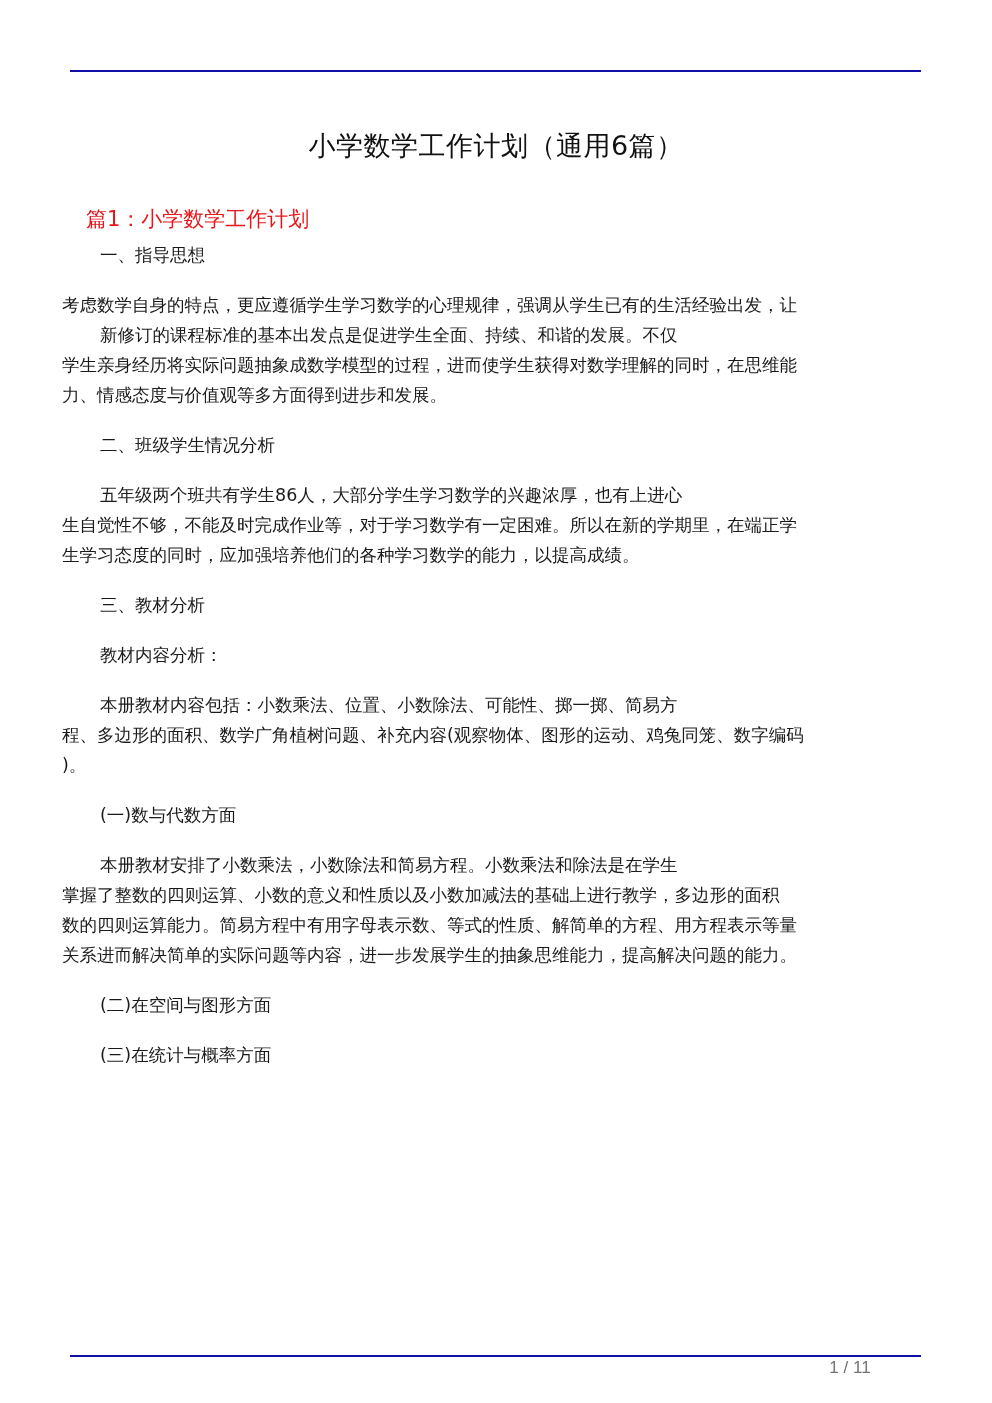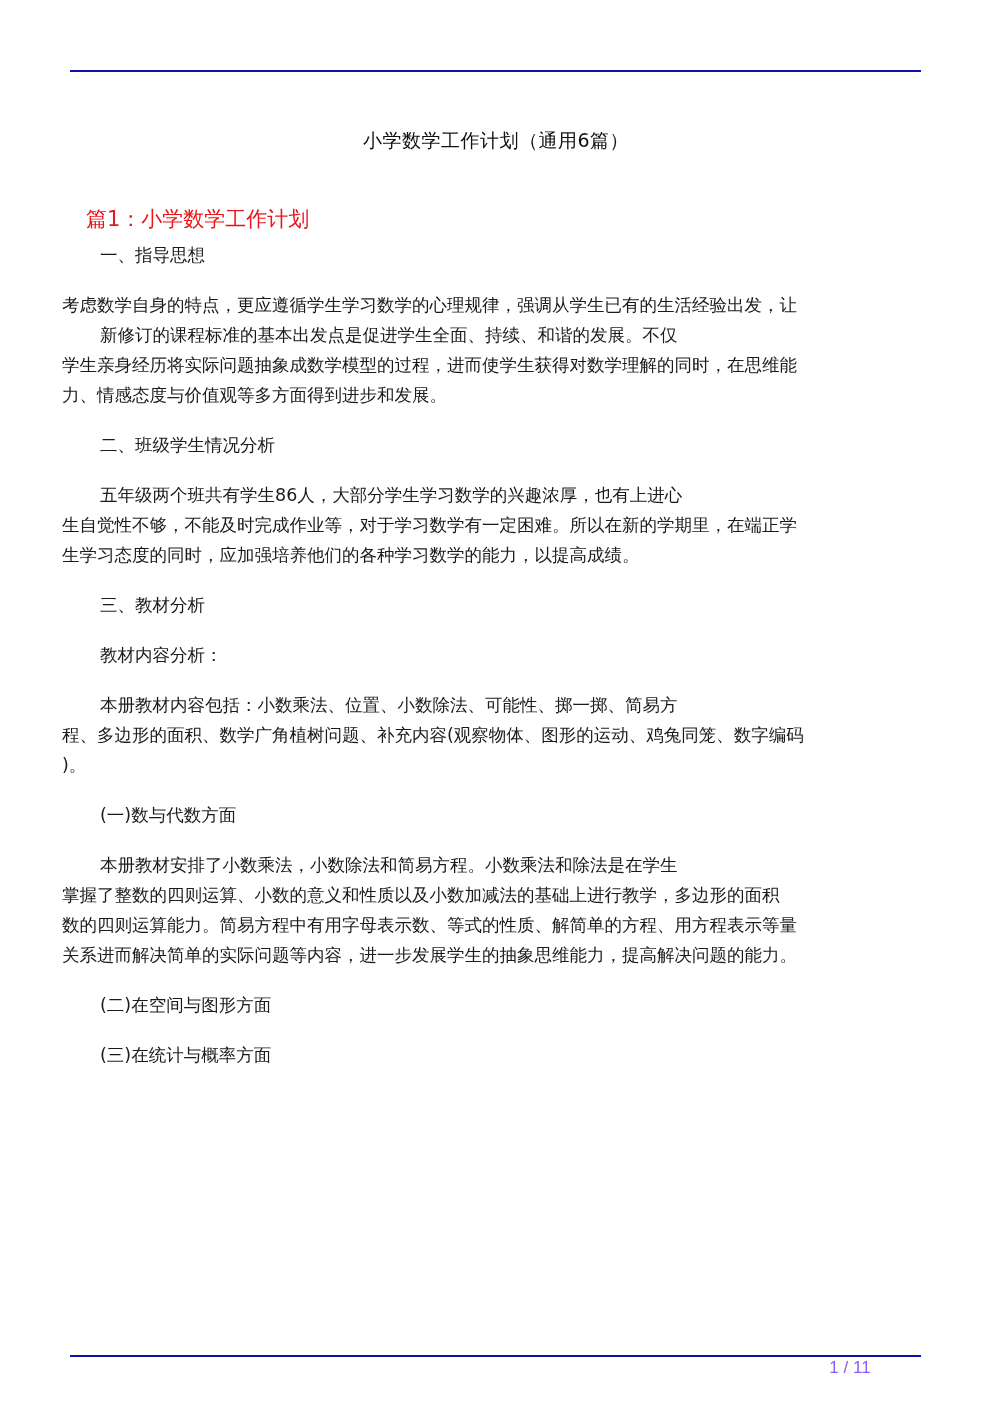--- a/index.html
+++ b/index.html
@@ -23,31 +23,31 @@
       background: #1010a8;
     }
     .rule.top { top: 70px; }
     .rule.bottom { top: 1355px; }
     .page-num {
       position: absolute;
       top: 1358px;
       left: 810px;
       width: 80px;
       text-align: center;
-      color: #8b5cf6;
+      color: #737373;
       font-size: 17px;
       font-family: "Liberation Sans", sans-serif;
     }
     .doc-title {
       position: absolute;
       top: 128px;
       left: 0;
       width: 992px;
       text-align: center;
-      font-size: 19px;
+      font-size: 27px;
       color: #111;
       letter-spacing: 0.5px;
     }
     .chapter-title {
       position: absolute;
       top: 189px;
       left: 70px;
       font-size: 21px;
       color: #e8161b;
     }

